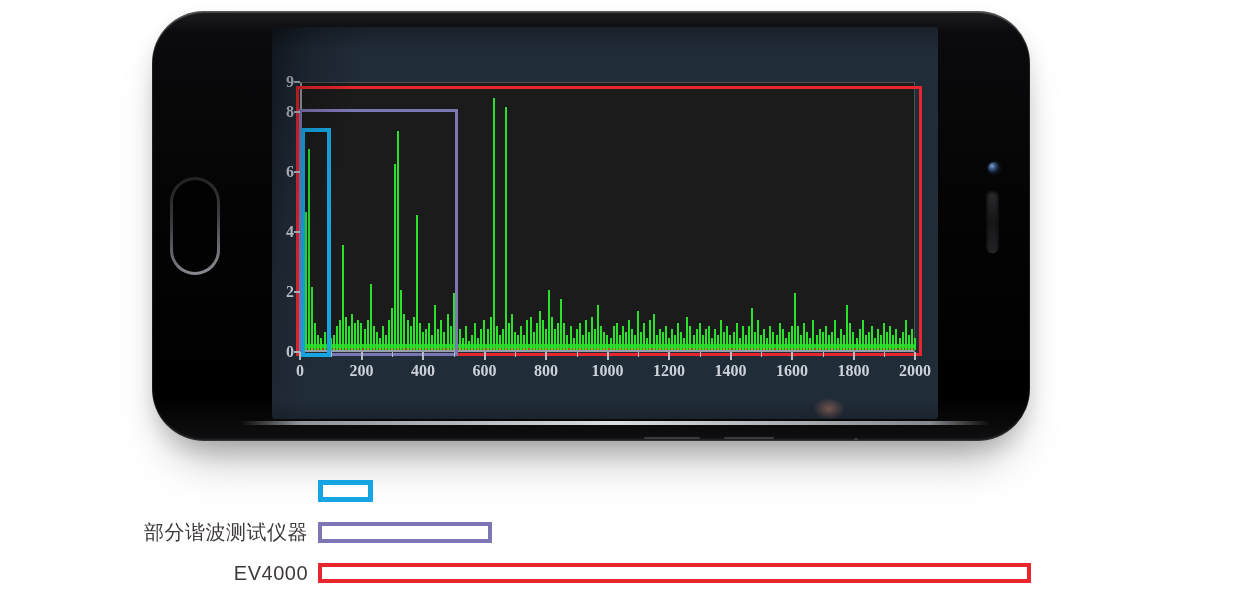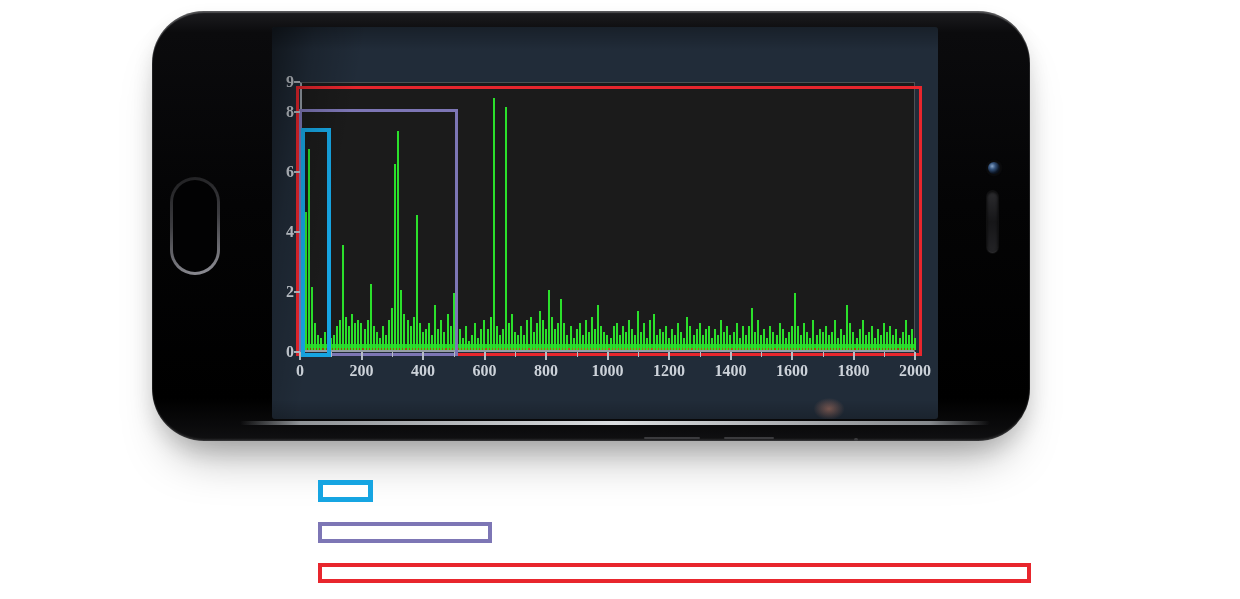--- a/index.html
+++ b/index.html
@@ -335,17 +335,19 @@
     <div class="camera"></div>
     <div class="speaker"></div>
     <div class="rim-bottom"></div>
     <div class="slit s1"></div>
     <div class="slit s2"></div>
     <div class="slit s3"></div>
   </div>
 
   <div class="lg-swatch sw1" style="border-color: rgb(22, 165, 226);"></div>
 
+  <div class="lg-label lb2">部分谐波测试仪器</div>
   <div class="lg-swatch sw2" style="border-color: rgb(125, 118, 181);"></div>
 
+  <div class="lg-label lb3">EV4000</div>
   <div class="lg-swatch sw3" style="border-color: rgb(232, 38, 45);"></div>
 
 </div>
 
 </body></html>

